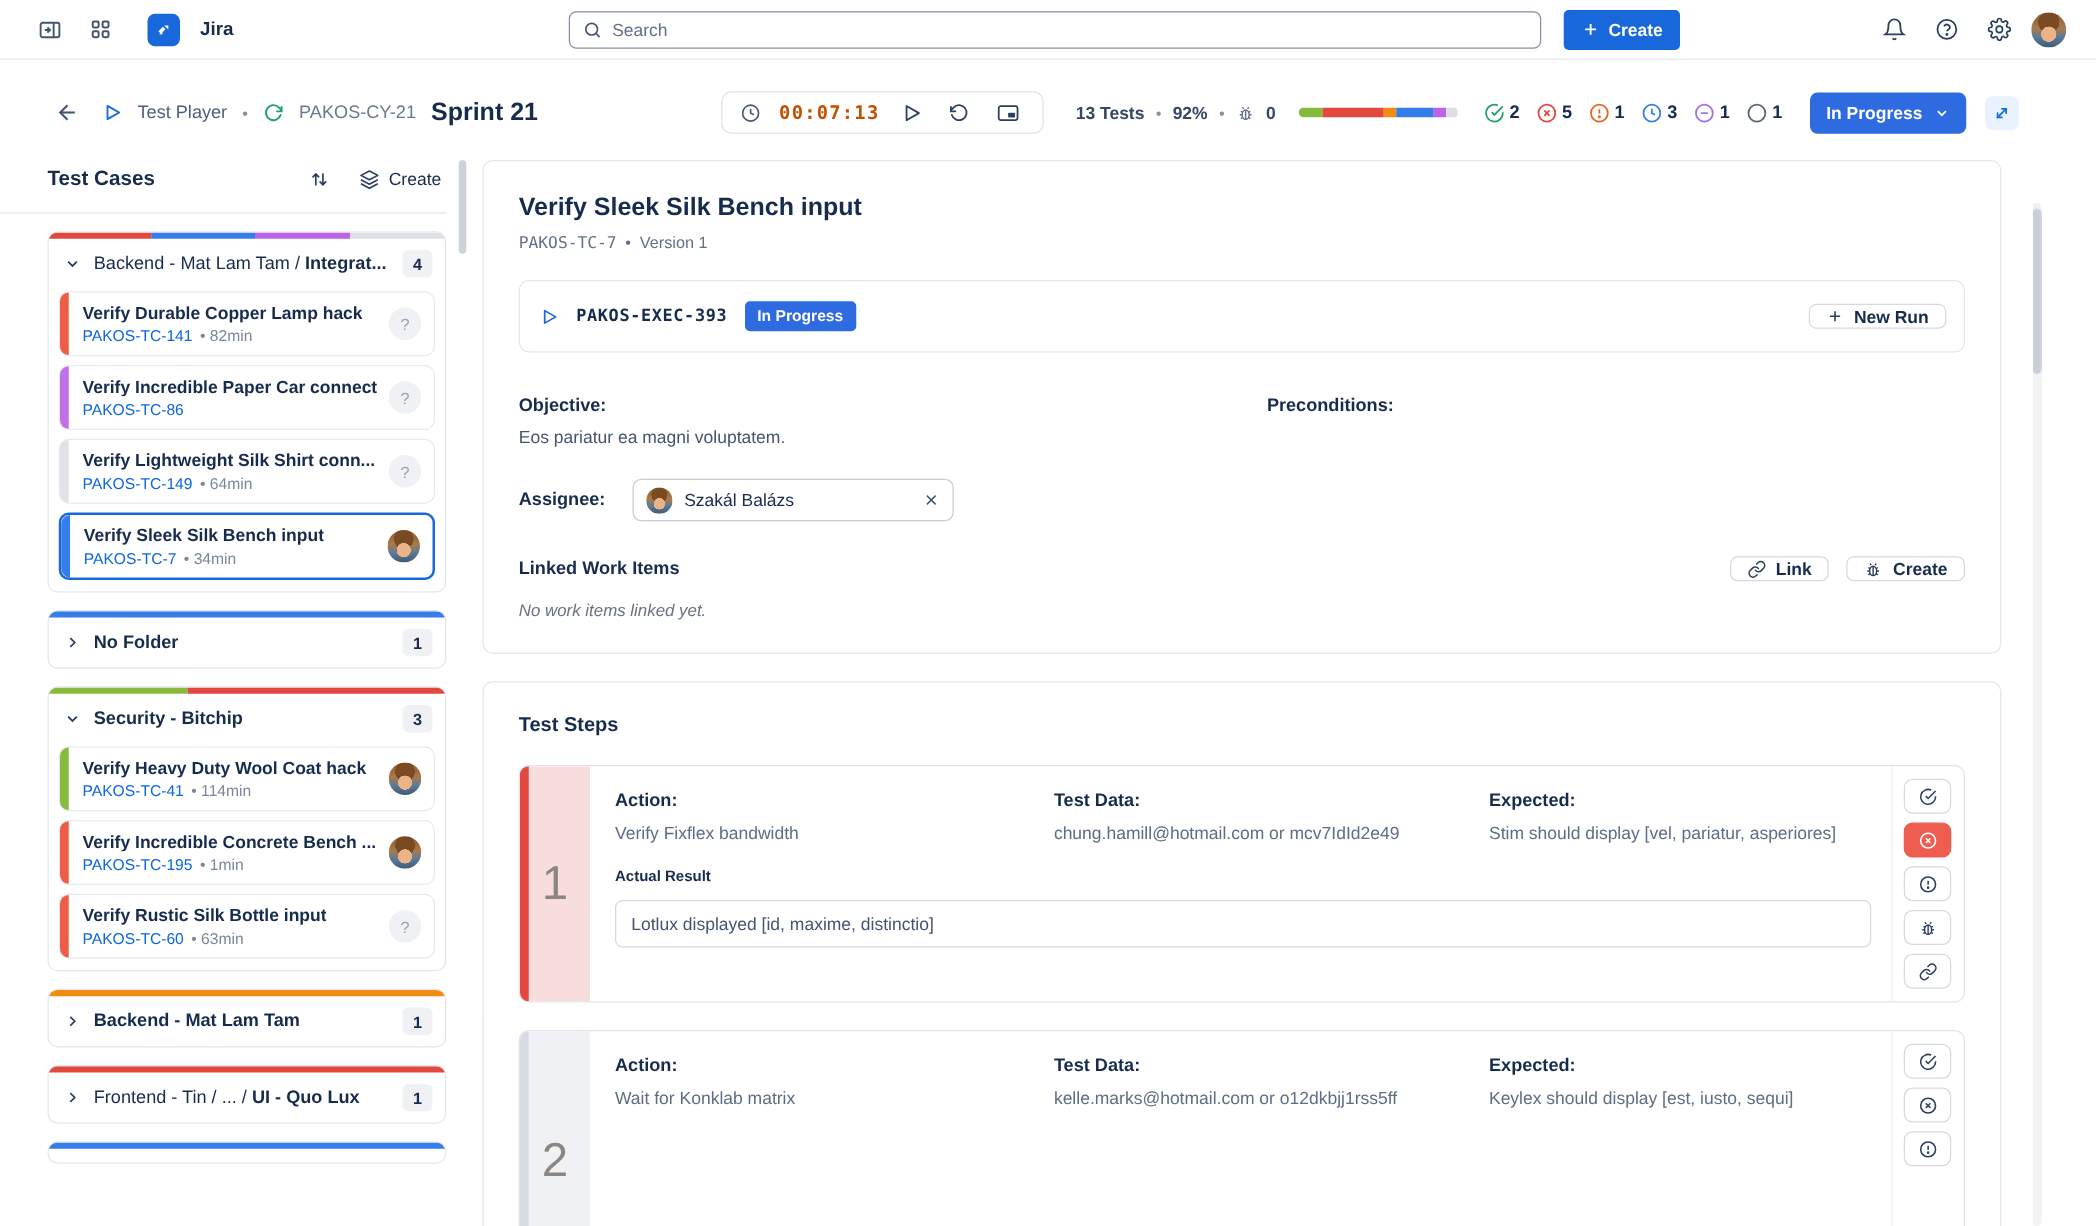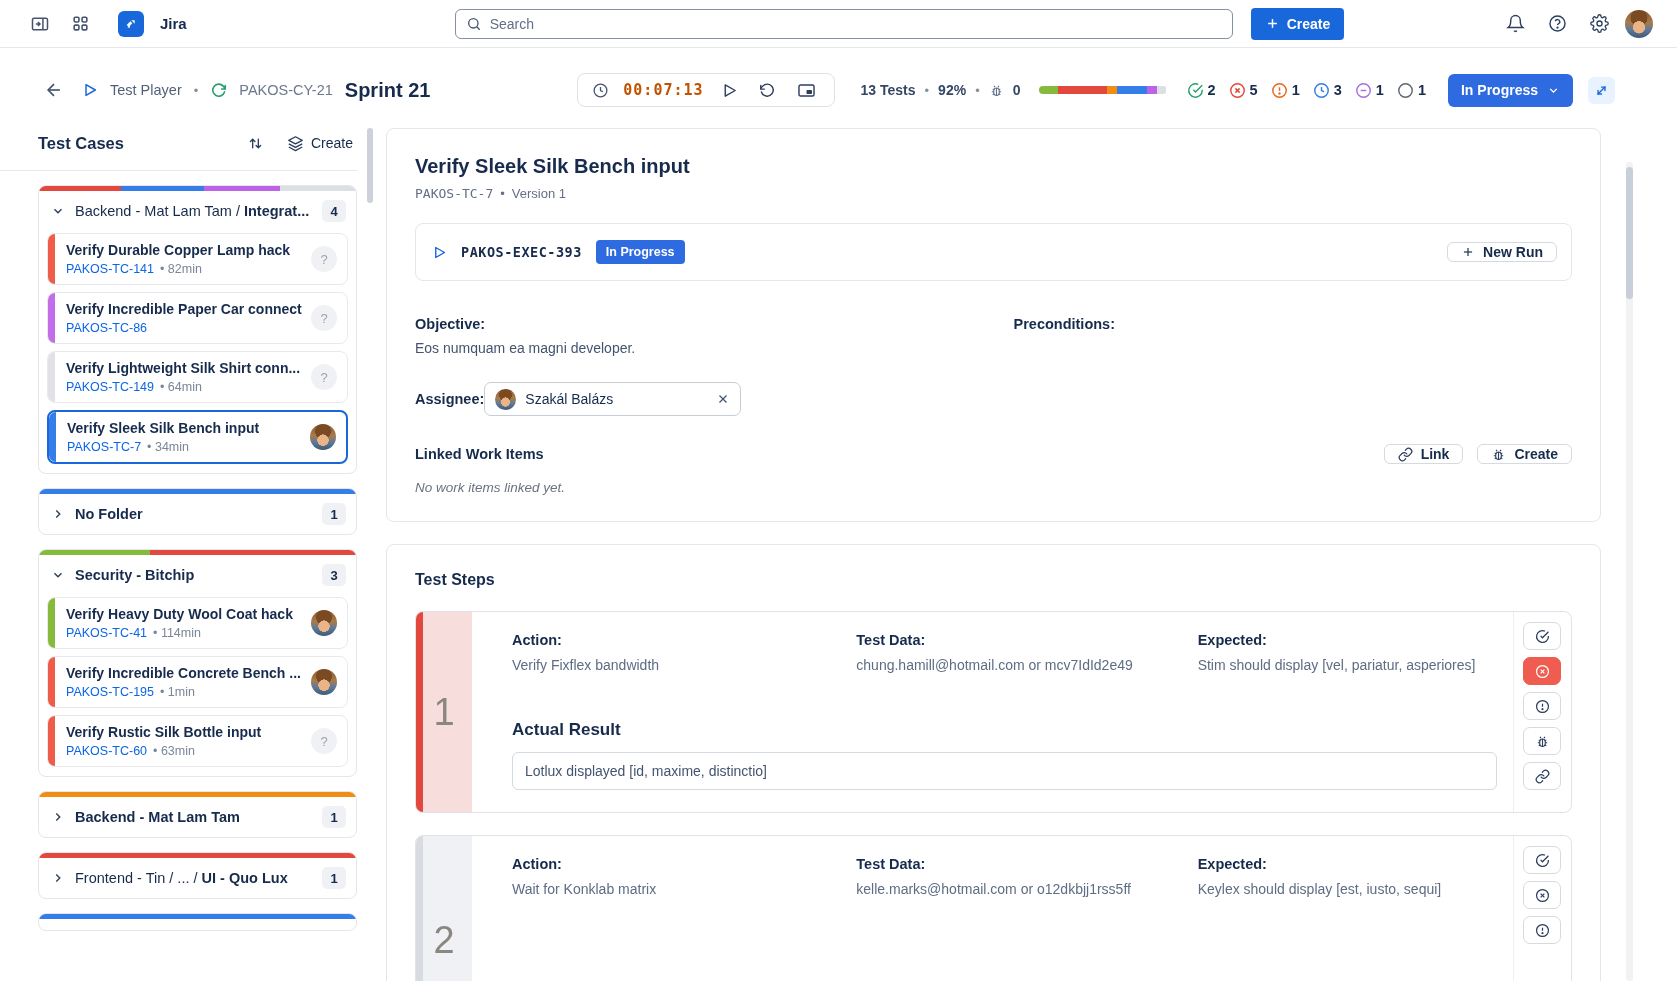--- a/index.html
+++ b/index.html
@@ -98,44 +98,44 @@
   .tc-detail-title{font-size:20px;font-weight:700;}
   .tc-detail-sub{margin-top:8px;display:flex;gap:7px;align-items:baseline;color:var(--text3);font-size:13px;}
   .exec-box{margin-top:22px;border:1px solid var(--border);border-radius:8px;height:58px;display:flex;align-items:center;padding:0 14px 0 16px;gap:14px;}
   .exec-key{font-size:13.5px;font-weight:600;color:var(--navy);letter-spacing:.5px;}
   .badge-inprogress{background:#2E6BE0;color:#fff;font-size:12.5px;font-weight:700;border-radius:4px;padding:5px 10px;}
   .btn-outline{display:flex;align-items:center;gap:8px;border:1px solid var(--border2);background:#fff;border-radius:6px;height:20px;padding:0 13px;font-size:14px;font-weight:600;color:var(--navy);cursor:pointer;}
   .exec-box .btn-outline{margin-left:auto;}
   .two-col{display:grid;grid-template-columns:1fr 1fr;gap:10px 40px;margin-top:35px;}
   .field-label{font-weight:700;font-size:14.5px;}
   .field-value{margin-top:8px;color:var(--text2);font-size:14px;}
-  .assignee-row{display:flex;align-items:center;margin-top:26px;}
+  .assignee-row{display:flex;align-items:center;gap:22px;margin-top:26px;}
   .assignee-chip{width:257px;height:34px;border:1px solid #C8CCD4;border-radius:7px;display:flex;align-items:center;gap:9px;padding:0 10px;}
   .assignee-chip .avatar-photo{width:21px;height:21px;}
   .assignee-name{font-size:14px;color:var(--navy);}
   .chip-x{margin-left:auto;border:none;background:none;color:#44546F;cursor:pointer;display:flex;}
   .linked-row{display:flex;align-items:center;margin-top:28px;}
   .linked-actions{margin-left:auto;display:flex;gap:14px;}
   .muted-note{margin-top:16px;font-style:italic;color:#6B7280;font-size:13.5px;}
 
   
   .steps-title{font-size:16px;font-weight:700;}
   .step-row{margin-top:22px;border:1px solid #E1E3E8;border-radius:8px;display:flex;overflow:hidden;}
   .step-row.cut{height:210px;}
   .step-num{flex:0 0 56px;position:relative;display:flex;align-items:center;justify-content:center;font-size:38px;font-weight:400;color:#8B8680;font-family:"Liberation Sans",sans-serif;}
   .step-num::before{content:"";position:absolute;left:0;top:0;bottom:0;width:7px;}
   .step-failed .step-num{background:var(--red-soft);}
   .step-failed .step-num::before{background:var(--red);}
   .step-none .step-num{background:#F0F1F4;}
   .step-none .step-num::before{background:#D8DBE1;}
-  .step-body{flex:1;padding:20px 16px 22px 40px;min-width:0;}
+  .step-body{flex:1;padding:20px 16px 22px 20px;min-width:0;}
   .step-grid{display:grid;grid-template-columns:1.05fr 1.04fr 1fr;gap:0 30px;}
   .step-label{font-weight:700;font-size:14.5px;}
   .step-val{margin-top:9px;color:#5E6C84;font-size:14px;}
-  .actual-label{font-weight:700;font-size:17px;margin-top:47px;}
+  .actual-label{font-weight:700;font-size:12px;margin-top:20px;}
   .actual-box{margin-top:12px;border:1px solid var(--border2);border-radius:6px;min-height:38px;display:flex;align-items:center;padding:0 12px;color:#44546F;font-size:14px;}
   .step-rail{flex:0 0 58px;padding:10px 9px;display:flex;flex-direction:column;gap:7px;border-left:1px solid #EDEFF2;}
   .rail-btn{width:38px;height:28px;border:1px solid var(--border2);border-radius:7px;background:#fff;display:flex;align-items:center;justify-content:center;color:#2C3E5D;cursor:pointer;}
   .rail-btn.active-fail{background:#EF5C50;border-color:#EF5C50;color:#fff;}
 
   
   .main-scrollbar{position:fixed;top:162px;bottom:0;right:44px;width:7px;background:#F1F2F4;border-radius:4px;}
   .main-scrollbar .thumb{position:absolute;top:5px;left:0;width:7px;height:132px;background:#C9CFD8;border-radius:4px;}
 </style>
 </head>
@@ -565,21 +565,21 @@
                   <line x1="5" y1="12" x2="19" y2="12"></line>
                 </svg>
               </span>
             <span>New Run</span>
           </button>
         </div>
 
         <div class="two-col">
           <div>
             <div class="field-label">Objective:</div>
-            <div class="field-value">Eos numquam ea magni developer.</div>
+            <div class="field-value">Eos pariatur ea magni voluptatem.</div>
           </div>
           <div>
             <div class="field-label">Preconditions:</div>
           </div>
         </div>
 
         <div class="assignee-row">
           <span class="field-label">Assignee:</span>
           <div class="assignee-chip">
             <span class="avatar-photo"></span>

